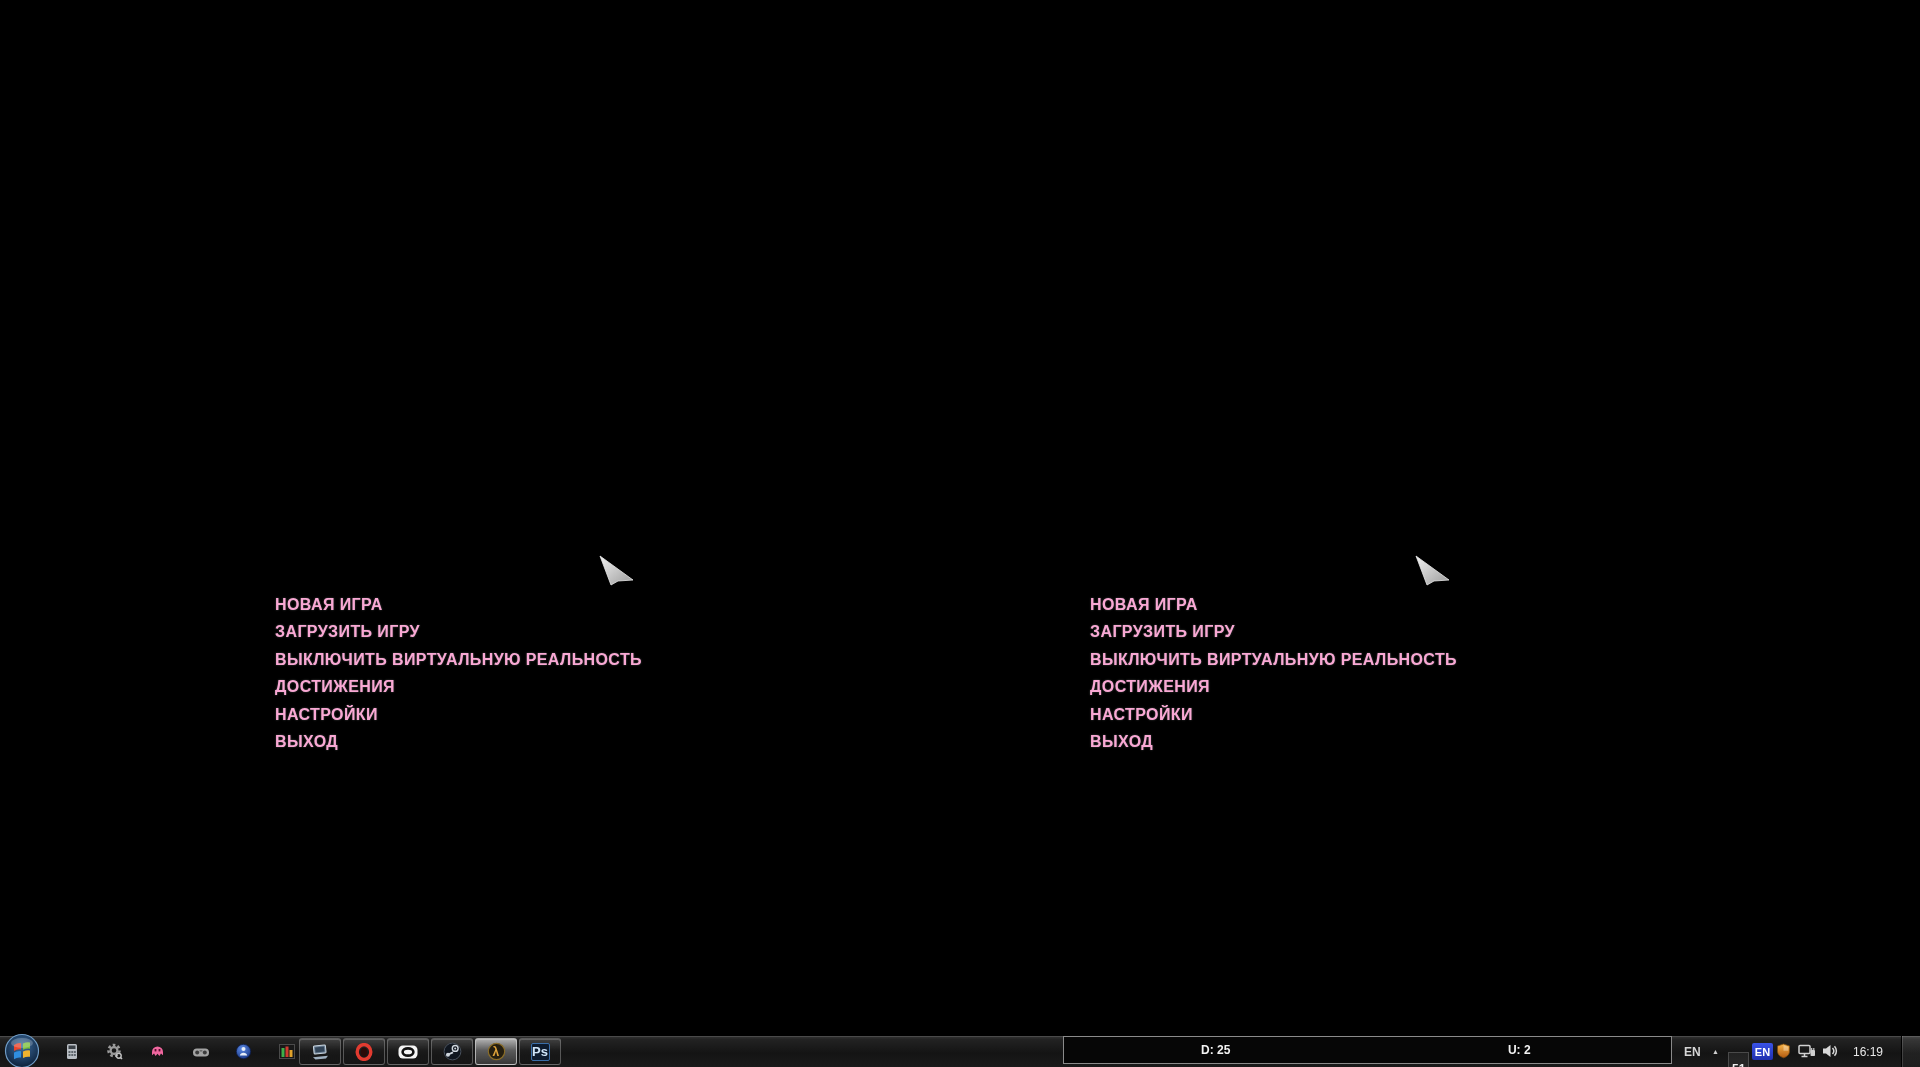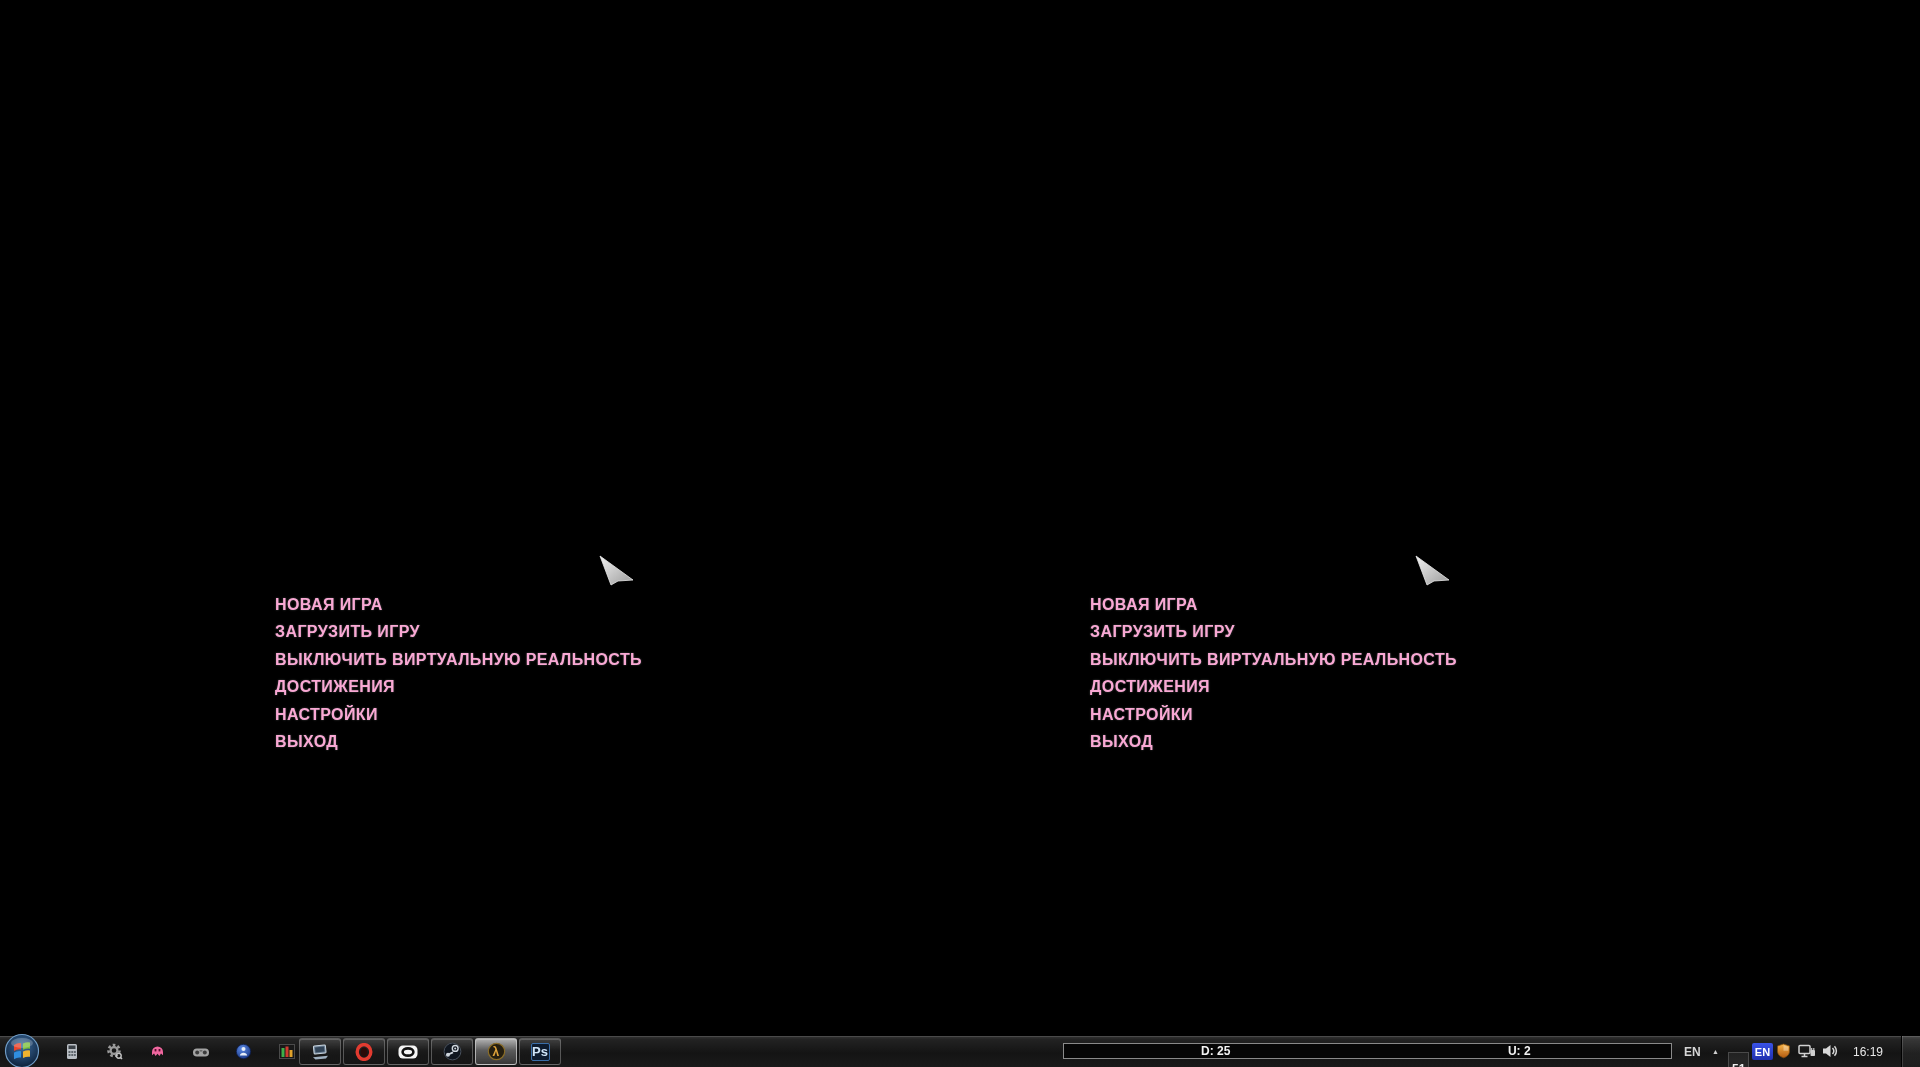--- a/index.html
+++ b/index.html
@@ -43,21 +43,21 @@
   .app-btn.active {
     border-color:rgba(200,200,200,0.8);
     background:linear-gradient(rgba(225,225,225,0.75), rgba(150,150,150,0.55) 45%, rgba(95,95,95,0.45));
   }
 
   .ps-box { width:19px; height:18px; background:#0d1b2e; border:1px solid #3a6ea8; border-radius:2px;
             display:flex; align-items:center; justify-content:center; }
   .ps-box span { font-size:13px; font-weight:bold; color:#cfe4f7; letter-spacing:0; }
 
   .net-monitor {
-    position:absolute; left:1063px; top:7px; width:609px; height:16px;
+    position:absolute; left:1063px; top:0; width:609px; height:28px;
     border:1px solid #8a8a8a; background:#060606; display:flex;
   }
   .net-cell { flex:1; display:flex; align-items:center; justify-content:center;
               color:#f2f2f2; font-size:12px; font-weight:600; }
 
   .tray-text { position:absolute; top:0; height:31px; display:flex; align-items:center;
                color:#d5d5d5; font-size:12px; font-weight:600; cursor:pointer; }
   .lang-bar   { left:1684px; }
   .tray-arrow { left:1712px; font-size:7px; color:#cfcfcf; }
   .counter    { left:1728px; padding:16px 3px; background:rgba(70,70,70,0.30);

